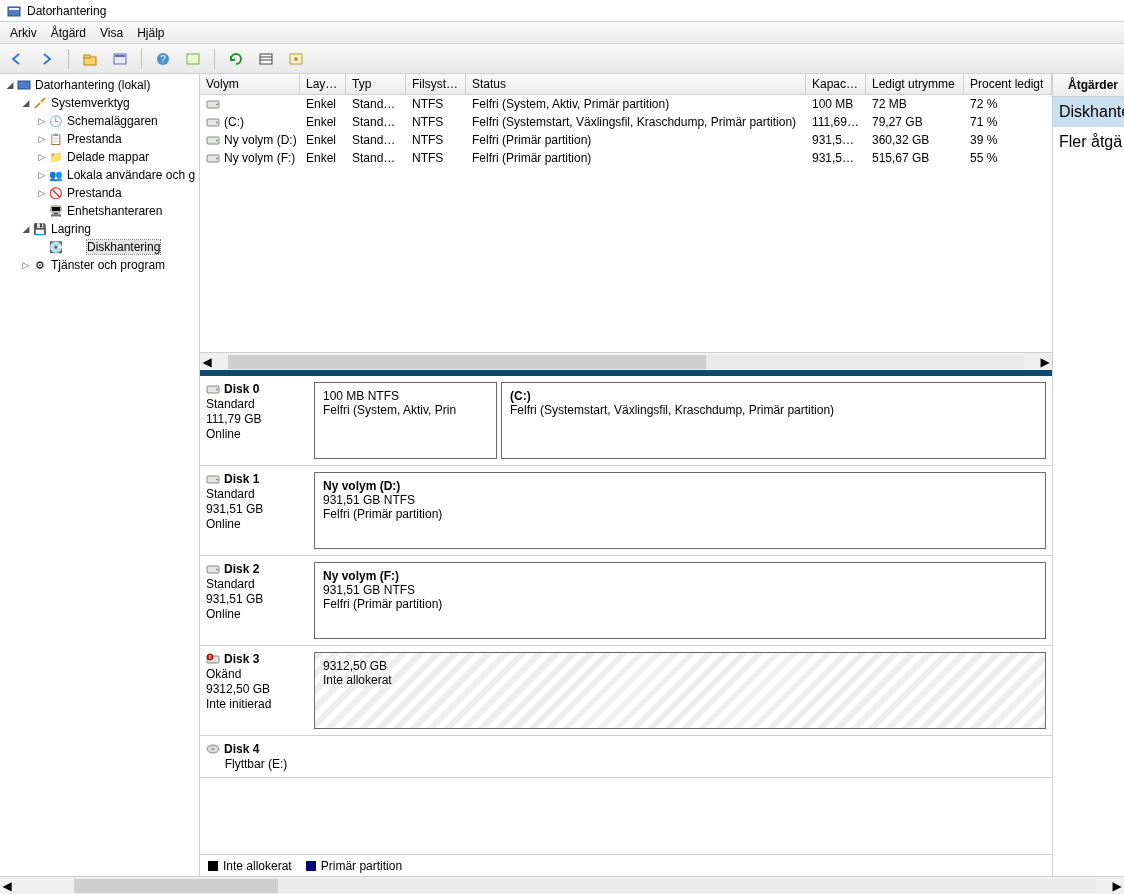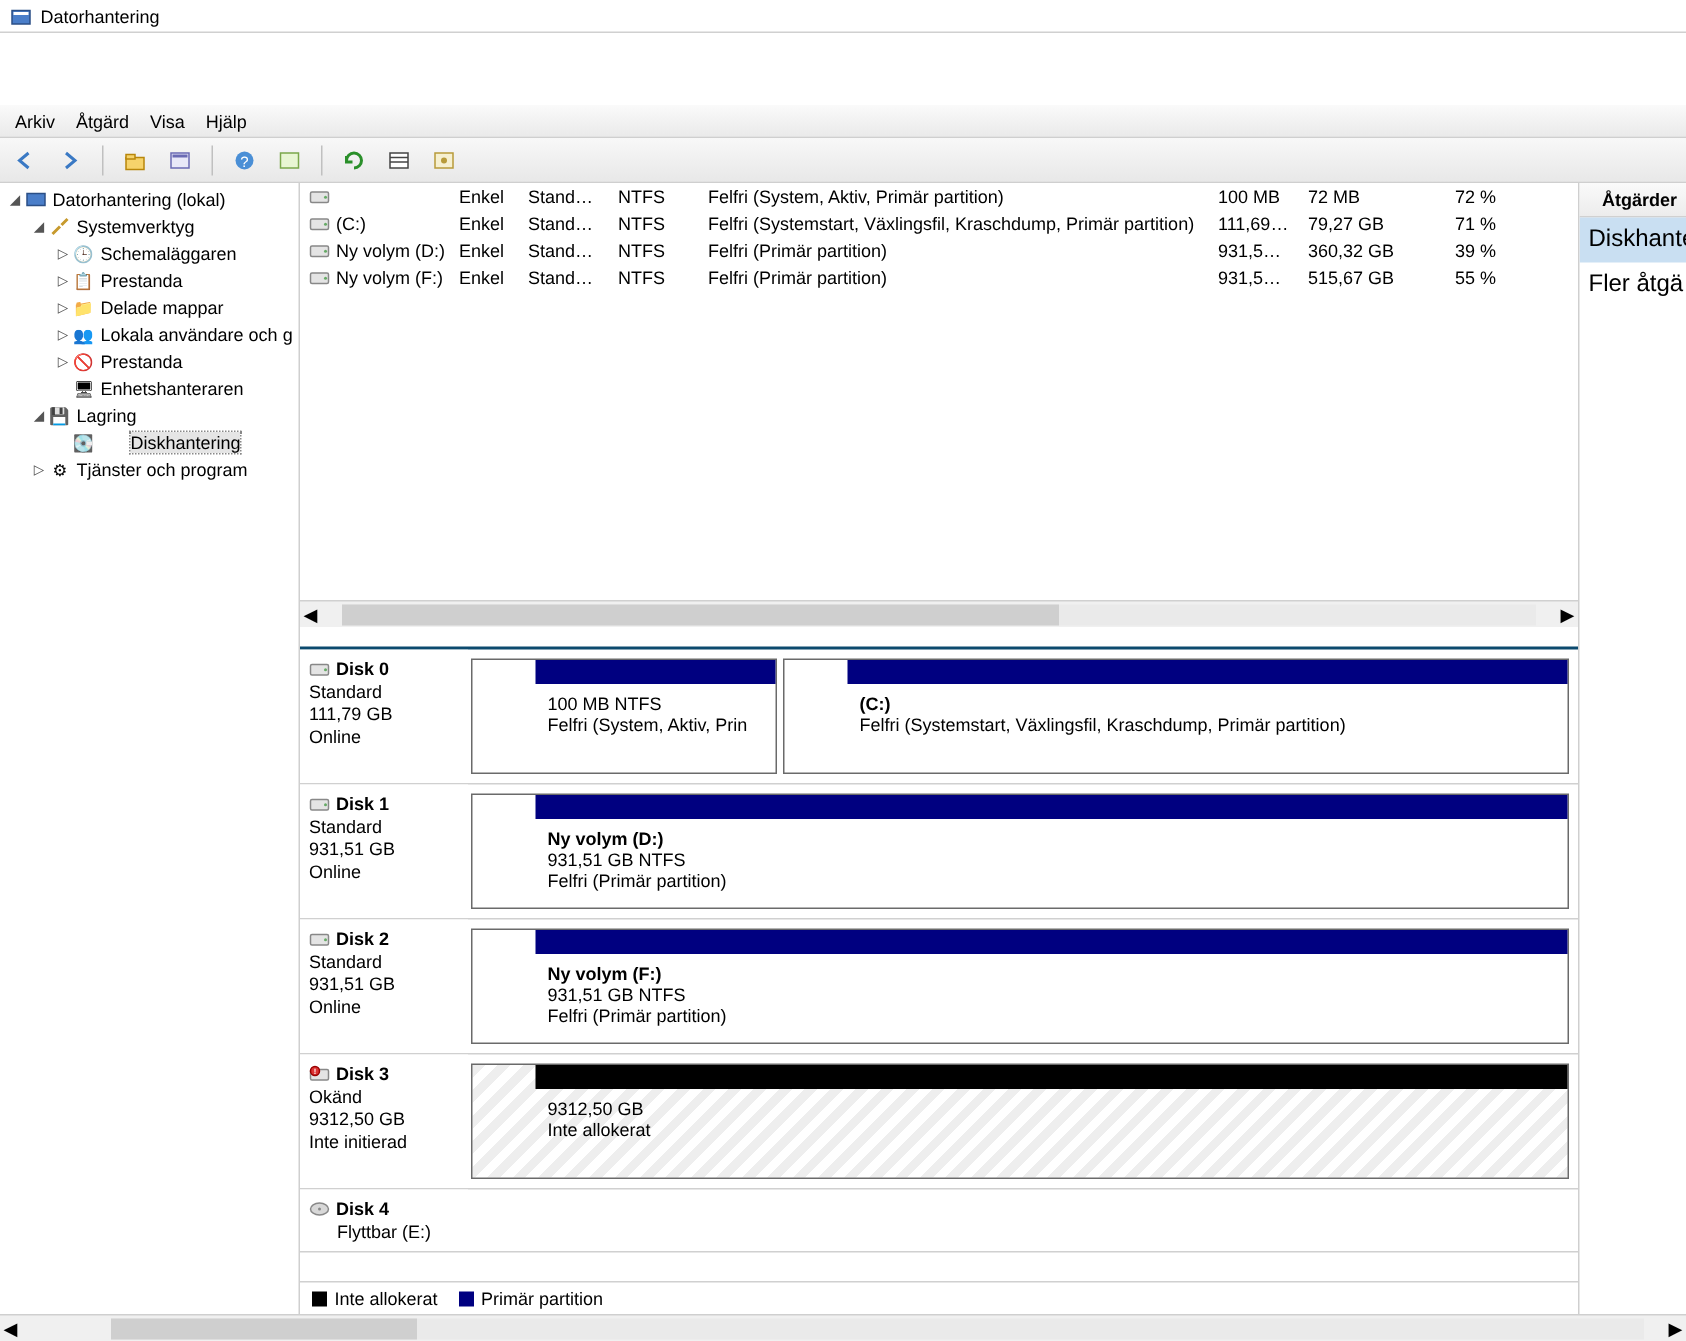--- a/index.html
+++ b/index.html
@@ -27,21 +27,20 @@
   display: inline-flex; align-items: center; justify-content: center;
 }
 .menubar {
   height: 22px;
   display: flex;
   align-items: center;
   gap: 14px;
   padding: 0 10px;
   background: linear-gradient(#fafafa,#eaeaea);
   border-bottom: 1px solid #cfcfcf;
-  margin-top: 48px;
 }
 .menubar span { cursor: default; }
 .toolbar {
   height: 30px;
   display: flex;
   align-items: center;
   gap: 8px;
   padding: 0 6px;
   background: linear-gradient(#f8f8f8,#e8e8e8);
   border-bottom: 1px solid #cfcfcf;
@@ -133,21 +132,21 @@
   border-top: 1px solid #d0d0d0;
   display: flex; align-items: center;
 }
 .vl-scroll .track {
   flex: 1; height: 14px; background: #eaeaea; position: relative; margin: 0 14px;
 }
 .vl-scroll .thumb {
   position: absolute; left: 0; width: 60%; height: 100%; background: #cfcfcf;
 }
 .disk-panel {
-  flex: 1; overflow: auto; border-top: 2px solid #0c4a6e; position: relative; margin-top: 13px;
+  flex: 1; overflow: auto; border-top: 6px solid #0c4a6e; position: relative;
 }
 .disk-row {
   display: flex; border-bottom: 1px solid #d0d0d0;
   min-height: 90px;
 }
 .disk-info {
   width: 112px;
   padding: 6px 6px;
   font-size: 12px;
   background: #fff;
@@ -155,23 +154,22 @@
 .disk-info .dname { font-weight: bold; display: flex; align-items: center; gap: 4px; }
 .disk-info .dline { margin-top: 1px; }
 .disk-parts {
   flex: 1;
   padding: 6px 6px 6px 2px;
   display: flex; gap: 4px;
 }
 .partition {
   border: 1px solid #6a6a6a;
   background: #fff;
-  display: flex; flex-direction: column;
+  display: flex; 
   flex: 1;
-  padding-left: 42px;
 }
 .partition .pbar {
   height: 16px;
   background: #000080;
 }
 .partition.unalloc .pbar { background: #000; }
 .partition.unalloc {
   background-image: repeating-linear-gradient(135deg,#eee 0 6px,#fff 6px 12px);
 }
 .partition .pbody {
@@ -359,20 +357,30 @@
         <span class="twist">▷</span>
         <span class="ticon">⚙</span>
         <span class="label">Tjänster och program</span>
       </li>
     </ul>
   </div>
 
   <div class="center-panel">
 
     <div class="volume-list">
+      <div class="vl-header">
+        <div class="col-volym">Volym</div>
+        <div class="col-layout">Layout</div>
+        <div class="col-typ">Typ</div>
+        <div class="col-filsystem">Filsystem</div>
+        <div class="col-status">Status</div>
+        <div class="col-kapacitet">Kapacitet</div>
+        <div class="col-ledigt">Ledigt utrymme</div>
+        <div class="col-procent">Procent ledigt</div>
+      </div>
       <div class="vl-body" id="vl-body">
           <div class="vl-row">
             <div class="col-volym">
               <span>
                 <svg width="14" height="12">
                   <rect x="1" y="3" width="12" height="7" rx="1" fill="#e4e4e4" stroke="#888"></rect>
                   <circle cx="11" cy="6.5" r="1" fill="#6a6"></circle>
                 </svg>
               </span>
               <span></span>

